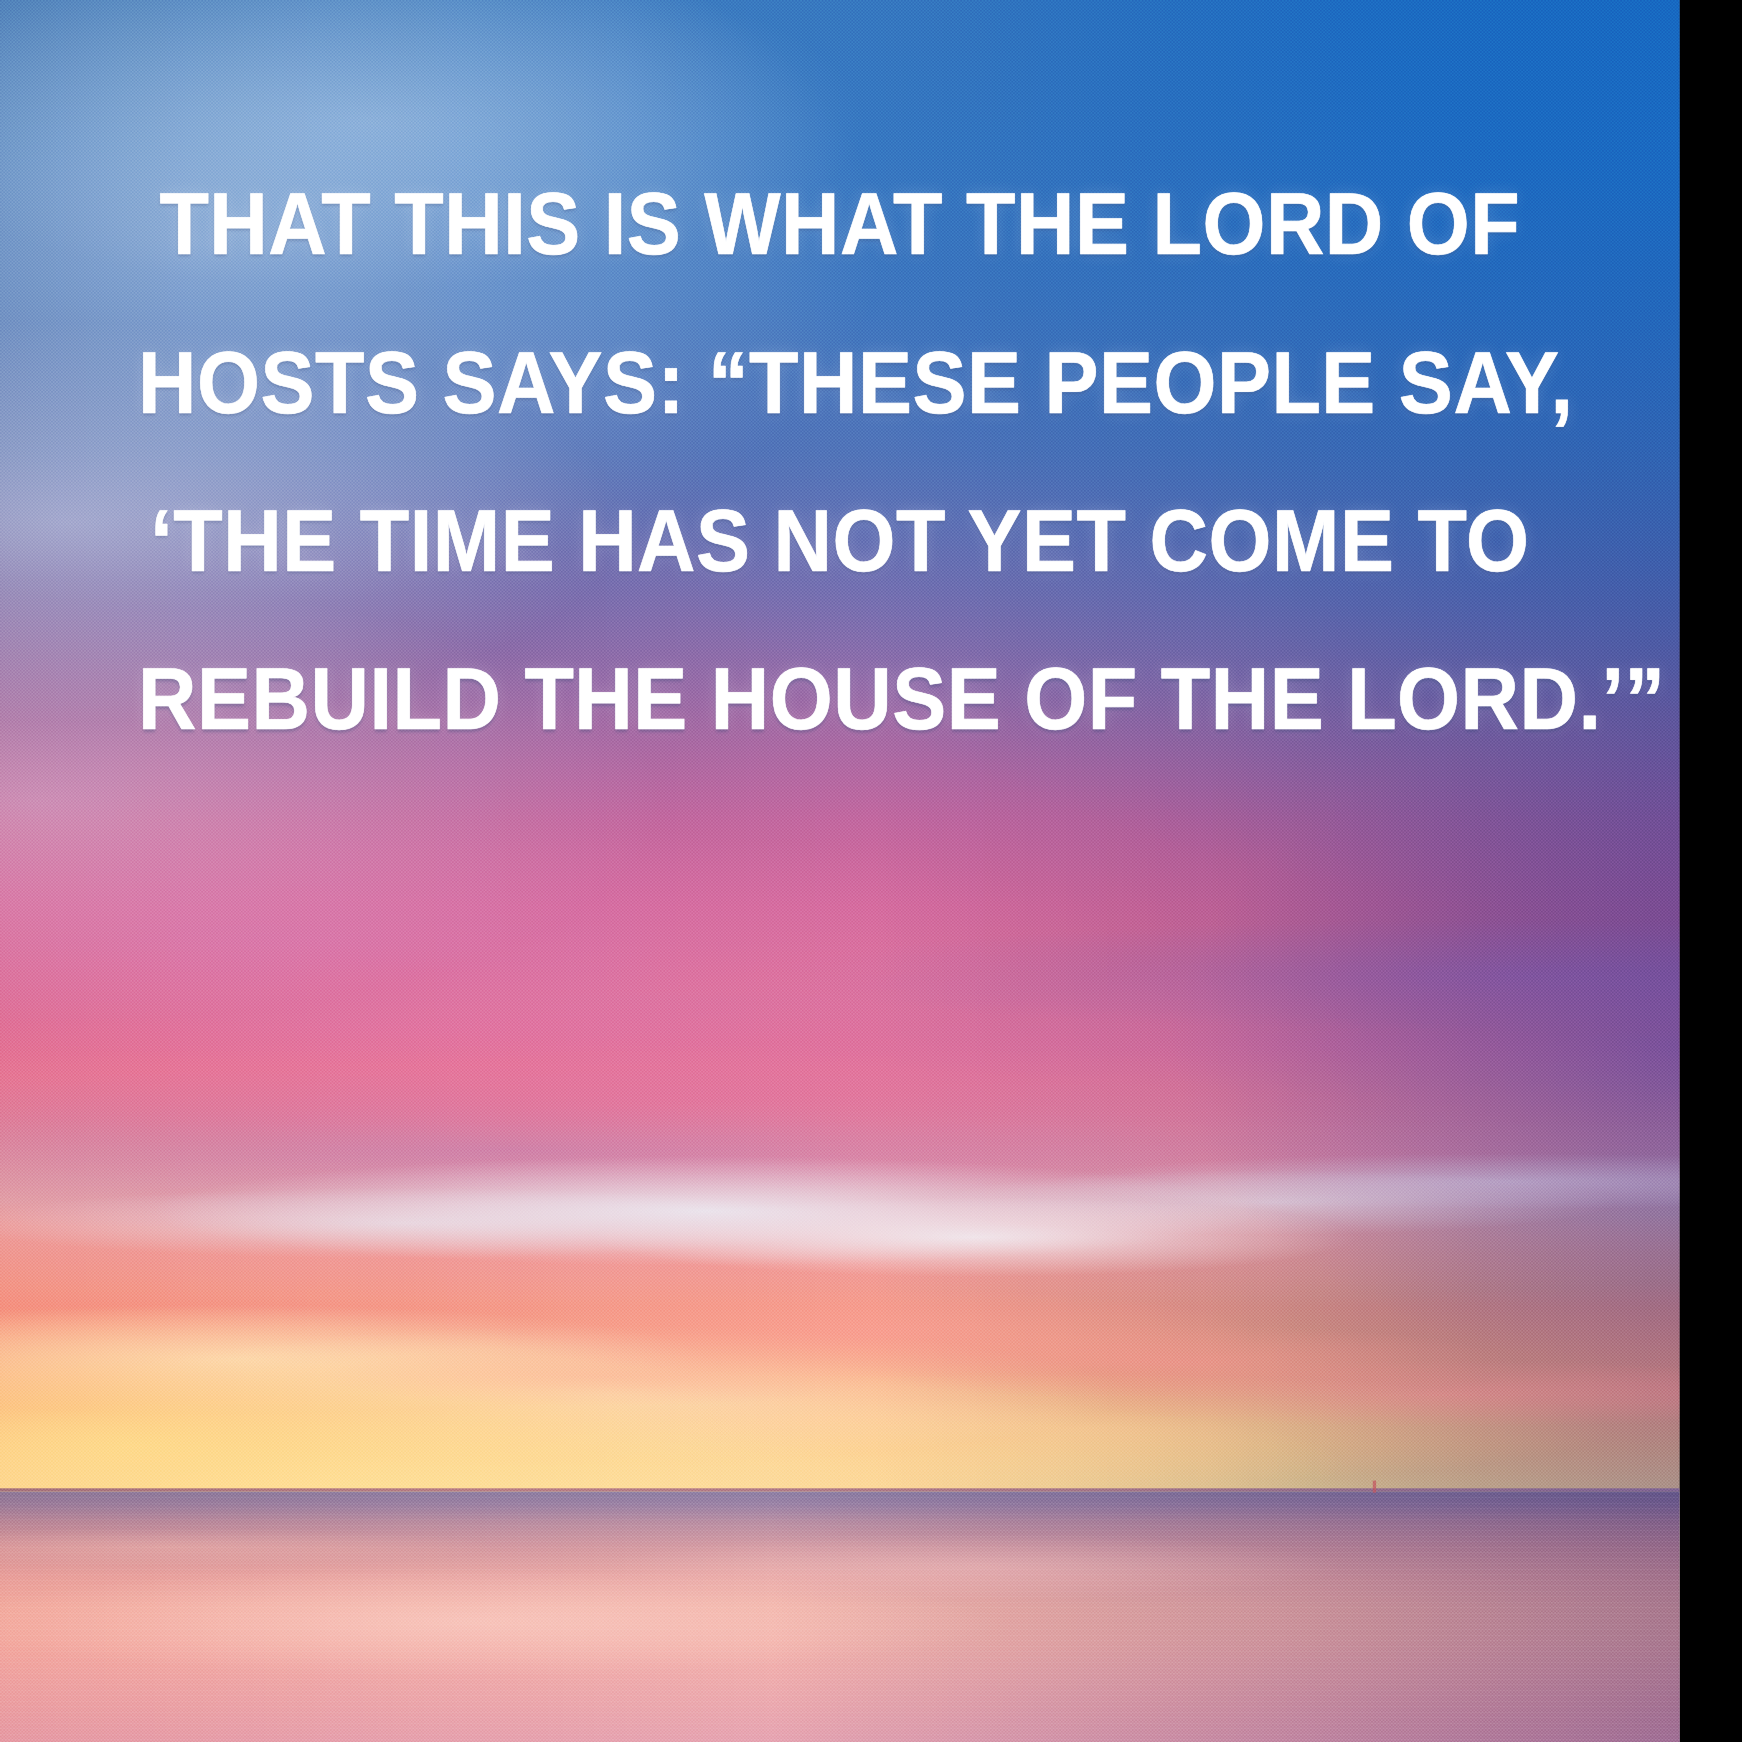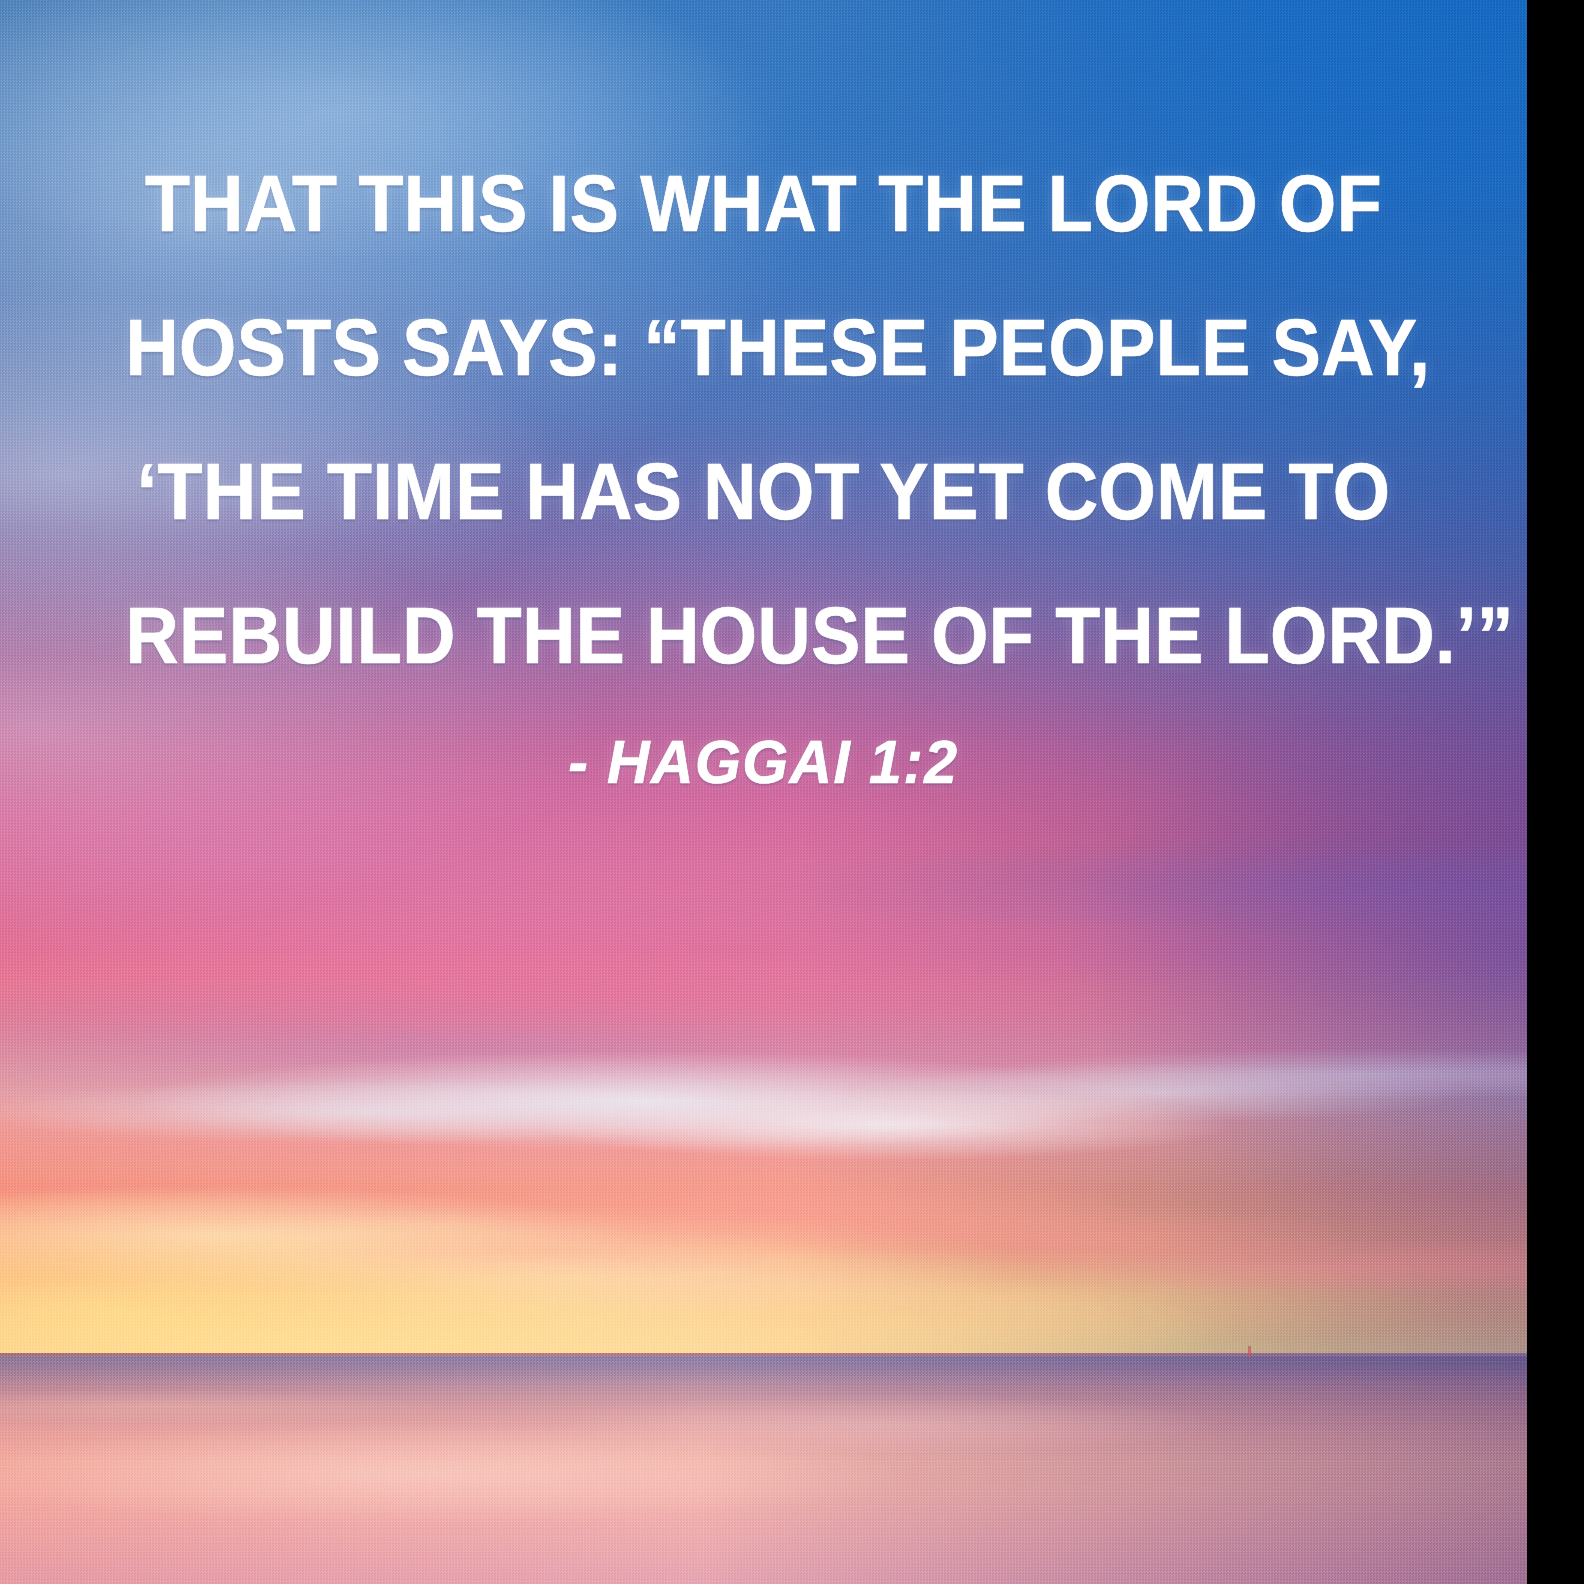--- a/index.html
+++ b/index.html
@@ -269,17 +269,14 @@
 
   <div class="grain"></div>
 
   <div class="quote-block">
     <span class="qline">that this is what the Lord of</span>
     <span class="qline">hosts says: “These people say,</span>
     <span class="qline">‘The time has not yet come to</span>
     <span class="qline">rebuild the house of the Lord.’”</span>
   </div>
 
-  <div class="attrib">
-    <span class="attrib-text">- Haggai 1:2</span>
-  </div>
 
 </div>
 
 </body></html>

